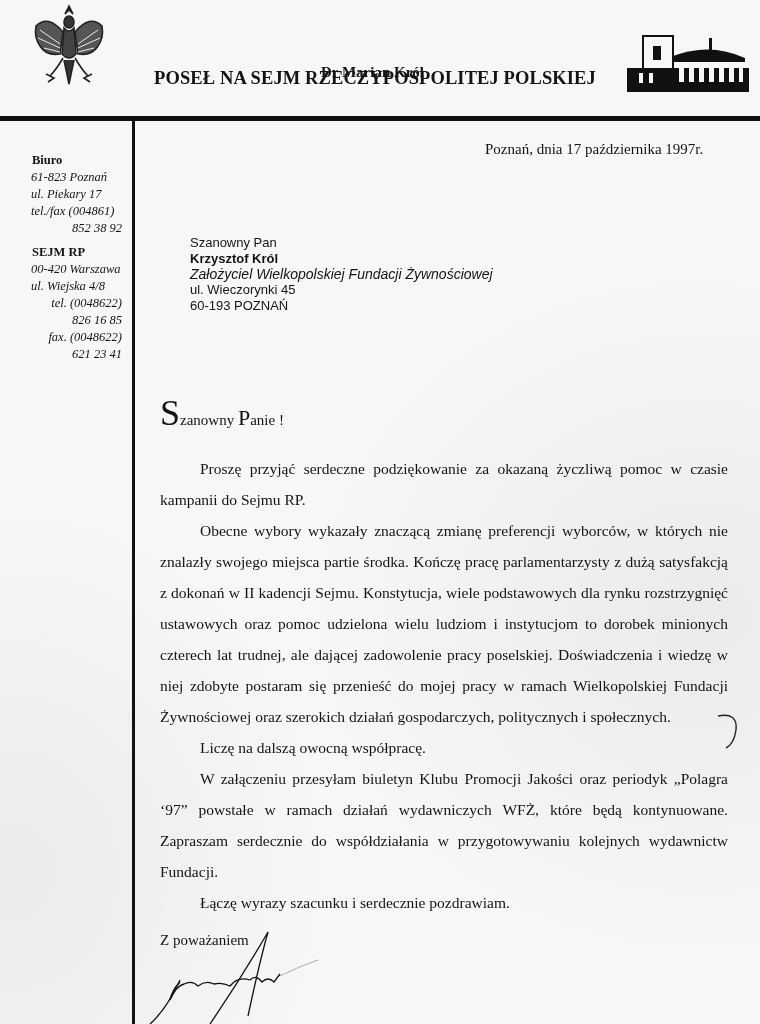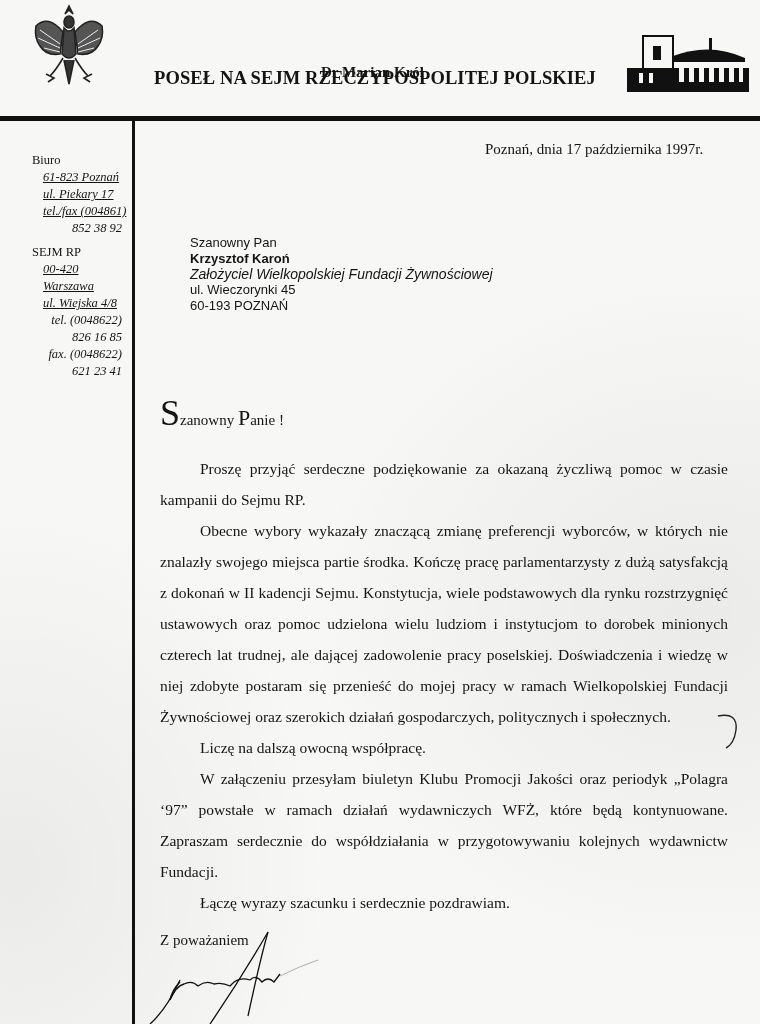--- a/index.html
+++ b/index.html
@@ -24,23 +24,23 @@
   .hdr-name {
     position: absolute; left: 250px; top: 64px; width: 245px;
     font-weight: bold; font-size: 15px; text-align: center;
   }
   .sejm-img { position: absolute; left: 625px; top: 28px; width: 125px; height: 70px; }
   .hrule { position: absolute; left: 0; top: 116px; width: 760px; height: 5px; background: #111; }
   .vrule { position: absolute; left: 132px; top: 116px; width: 3px; height: 908px; background: #111; }
 
   
   .side { position: absolute; left: 0; width: 128px; font-size: 12.5px; line-height: 17px; }
-  .side .h { font-weight: normal; padding-left: 32px; }
+  .side .h { font-weight: bold; padding-left: 32px; }
   .side .l { font-style: italic; text-align: right; padding-right: 6px; }
-  .side .l.left { text-align: left; padding-left: 43px; padding-right: 0; text-decoration: underline; }
+  .side .l.left { text-align: left; padding-left: 31px; padding-right: 0; }
   .side-biuro { top: 152px; }
   .side-sejm { top: 244px; }
 
   .date { position: absolute; left: 485px; top: 141px; font-size: 15px; }
 
   .addr { position: absolute; left: 190px; top: 235px; font-family: "Liberation Sans", sans-serif; font-size: 13px; line-height: 16px; }
   .addr .b { font-weight: bold; }
   .addr .i { font-style: italic; font-size: 14px; line-height: 15px; }
 
   .salut { position: absolute; left: 160px; top: 392px; }
@@ -118,21 +118,21 @@
   <div class="l">tel. (0048622)</div>
   <div class="l">826 16 85</div>
   <div class="l">fax. (0048622)</div>
   <div class="l">621 23 41</div>
 </div>
 
 <div class="date">Poznań, dnia 17 października 1997r.</div>
 
 <div class="addr">
   <div>Szanowny Pan</div>
-  <div class="b">Krzysztof Karoń</div>
+  <div class="b">Krzysztof Król</div>
   <div class="i">Założyciel Wielkopolskiej Fundacji Żywnościowej</div>
   <div>ul. Wieczorynki 45</div>
   <div>60-193 POZNAŃ</div>
 </div>
 
 <div class="salut"><span class="big">S</span><span class="small">zanowny </span><span class="mid">P</span><span class="small">anie !</span></div>
 
 <div class="body">
   <p>Proszę przyjąć serdeczne podziękowanie za okazaną życzliwą pomoc w czasie kampanii do Sejmu RP.</p>
   <p>Obecne wybory wykazały znaczącą zmianę preferencji wyborców, w których nie znalazły swojego miejsca partie środka. Kończę pracę parlamentarzysty z dużą satysfakcją z dokonań w II kadencji Sejmu. Konstytucja, wiele podstawowych dla rynku rozstrzygnięć ustawowych oraz pomoc udzielona wielu ludziom i instytucjom to dorobek minionych czterech lat trudnej, ale dającej zadowolenie pracy poselskiej. Doświadczenia i wiedzę w niej zdobyte postaram się przenieść do mojej pracy w ramach Wielkopolskiej Fundacji Żywnościowej oraz szerokich działań gospodarczych, politycznych i społecznych.</p>

